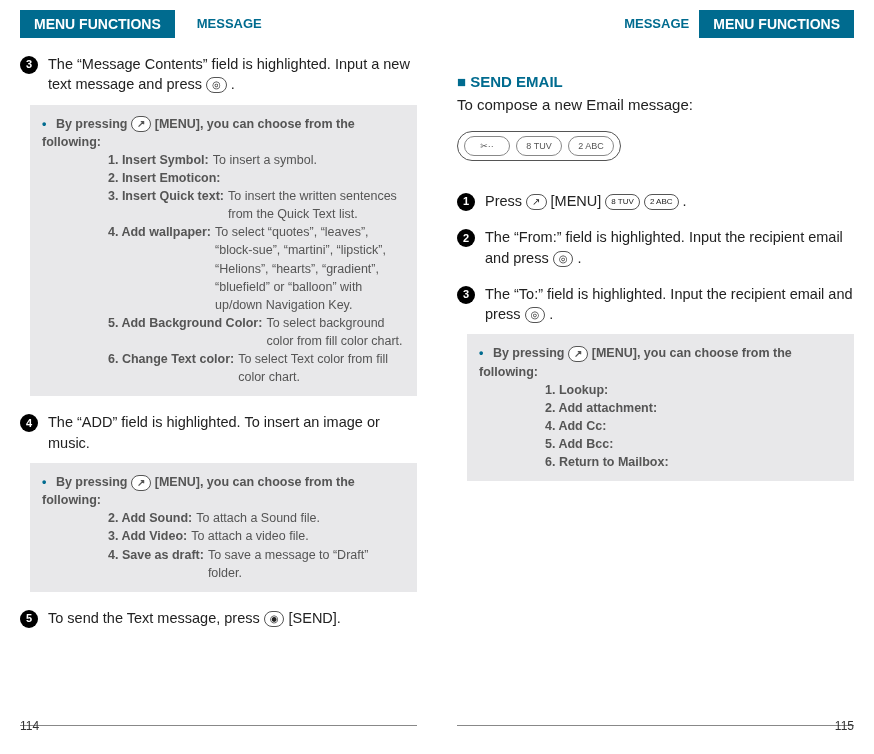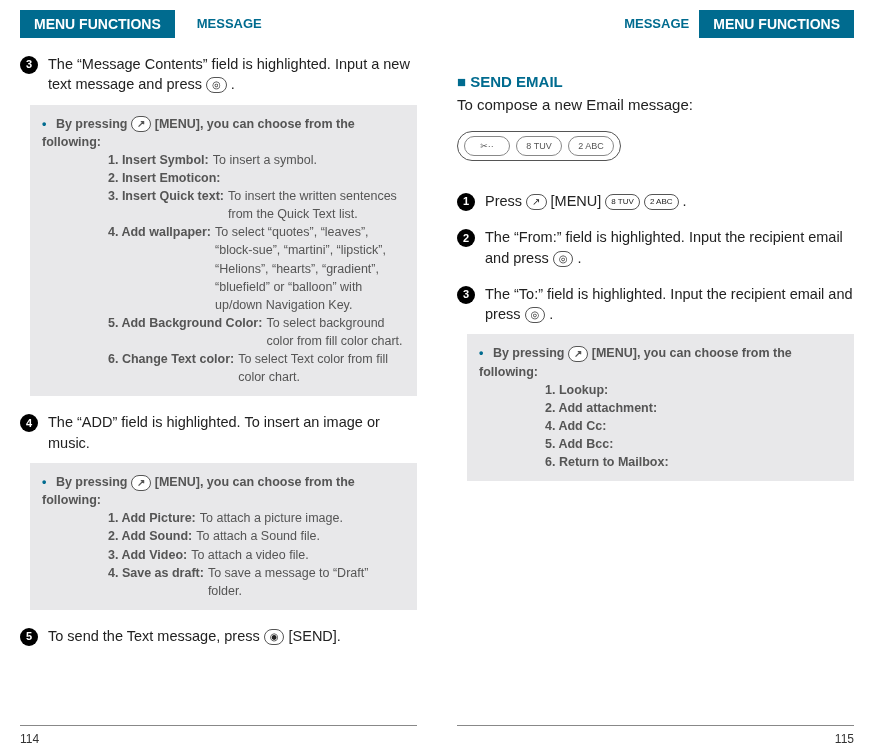--- a/index.html
+++ b/index.html
@@ -77,21 +77,21 @@
     font-size:10px;
     vertical-align:middle;
     min-width:18px;
     text-align:center;
     line-height:14px;
     height:16px;
     background:#fff;
   }
   .pagefoot {
     position:absolute;
-    bottom:8px;
+    bottom:21px;
     font-size:12px;
     color:#333;
   }
   .col.left .pagefoot { left:20px; }
   .col.right .pagefoot { right:20px; }
   .footline {
     position:absolute;
     bottom:28px;
     left:20px; right:20px;
     height:1px;
@@ -172,24 +172,20 @@
 
     <div class="note-box">
       <div>
         <span class="bullet">•</span>
         <b><span>By pressing</span>
         <span class="icon-btn">↗</span>
         <span>[MENU], you can choose from the following:</span></b>
       </div>
       <div class="note-sub">
         <div class="row">
-            <span class="lbl">1. Add Picture:</span>
-            <span class="desc">To attach a picture image.</span>
-          </div>
-        <div class="row">
             <span class="lbl">2. Add Sound:</span>
             <span class="desc">To attach a Sound file.</span>
           </div>
         <div class="row">
             <span class="lbl">3. Add Video:</span>
             <span class="desc">To attach a video file.</span>
           </div>
         <div class="row">
             <span class="lbl">4. Save as draft:</span>
             <span class="desc">To save a message to “Draft” folder.</span>

